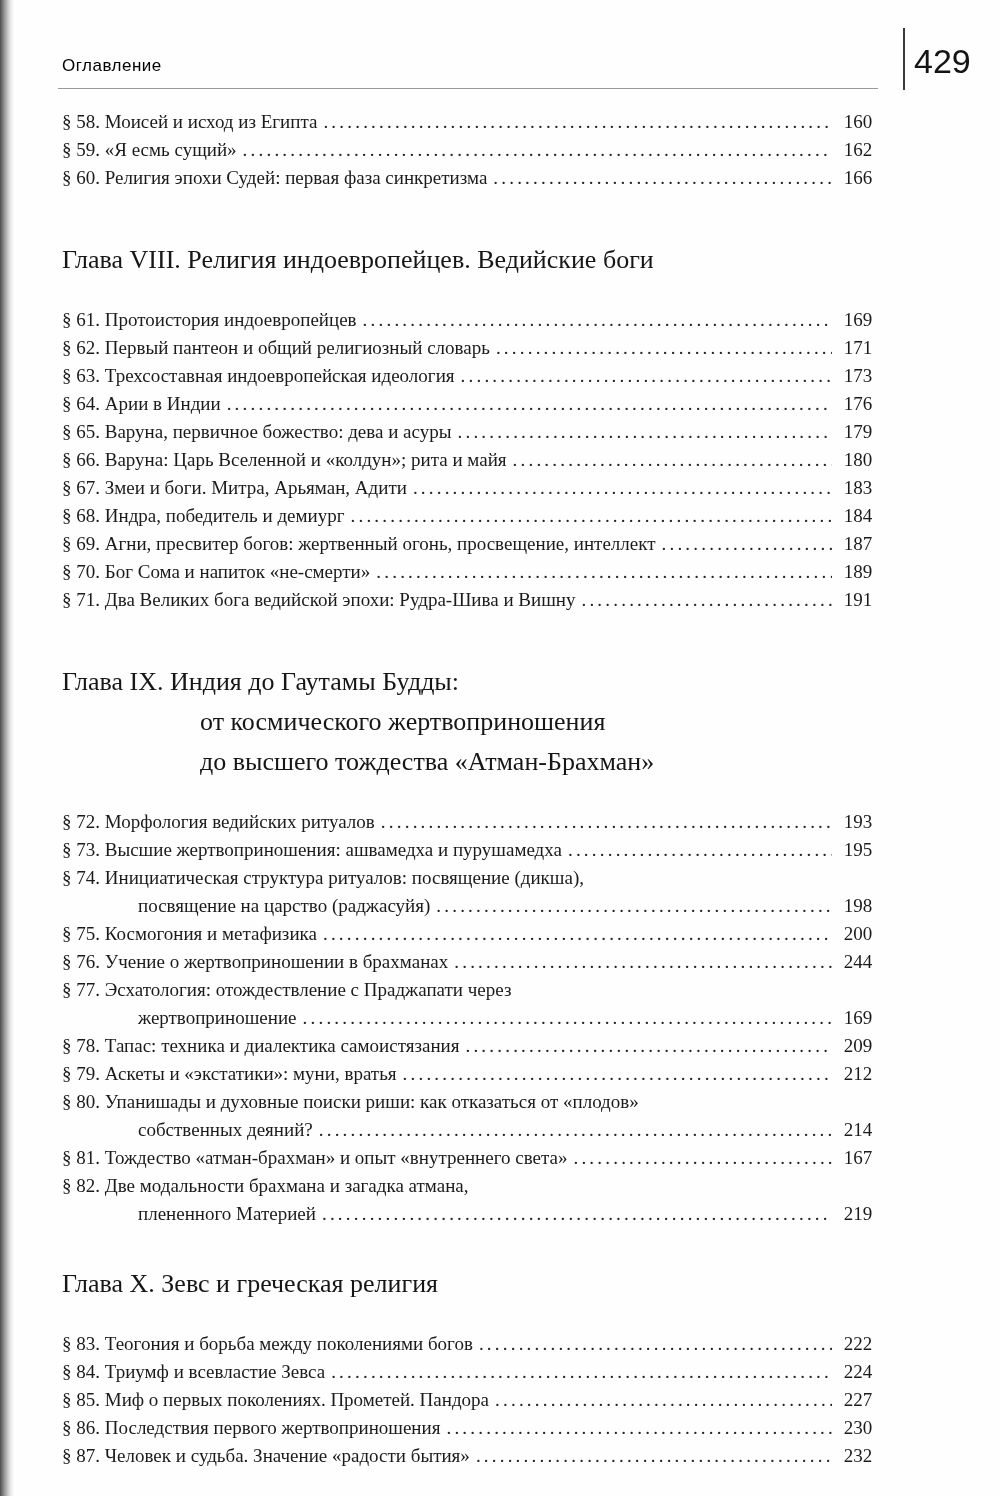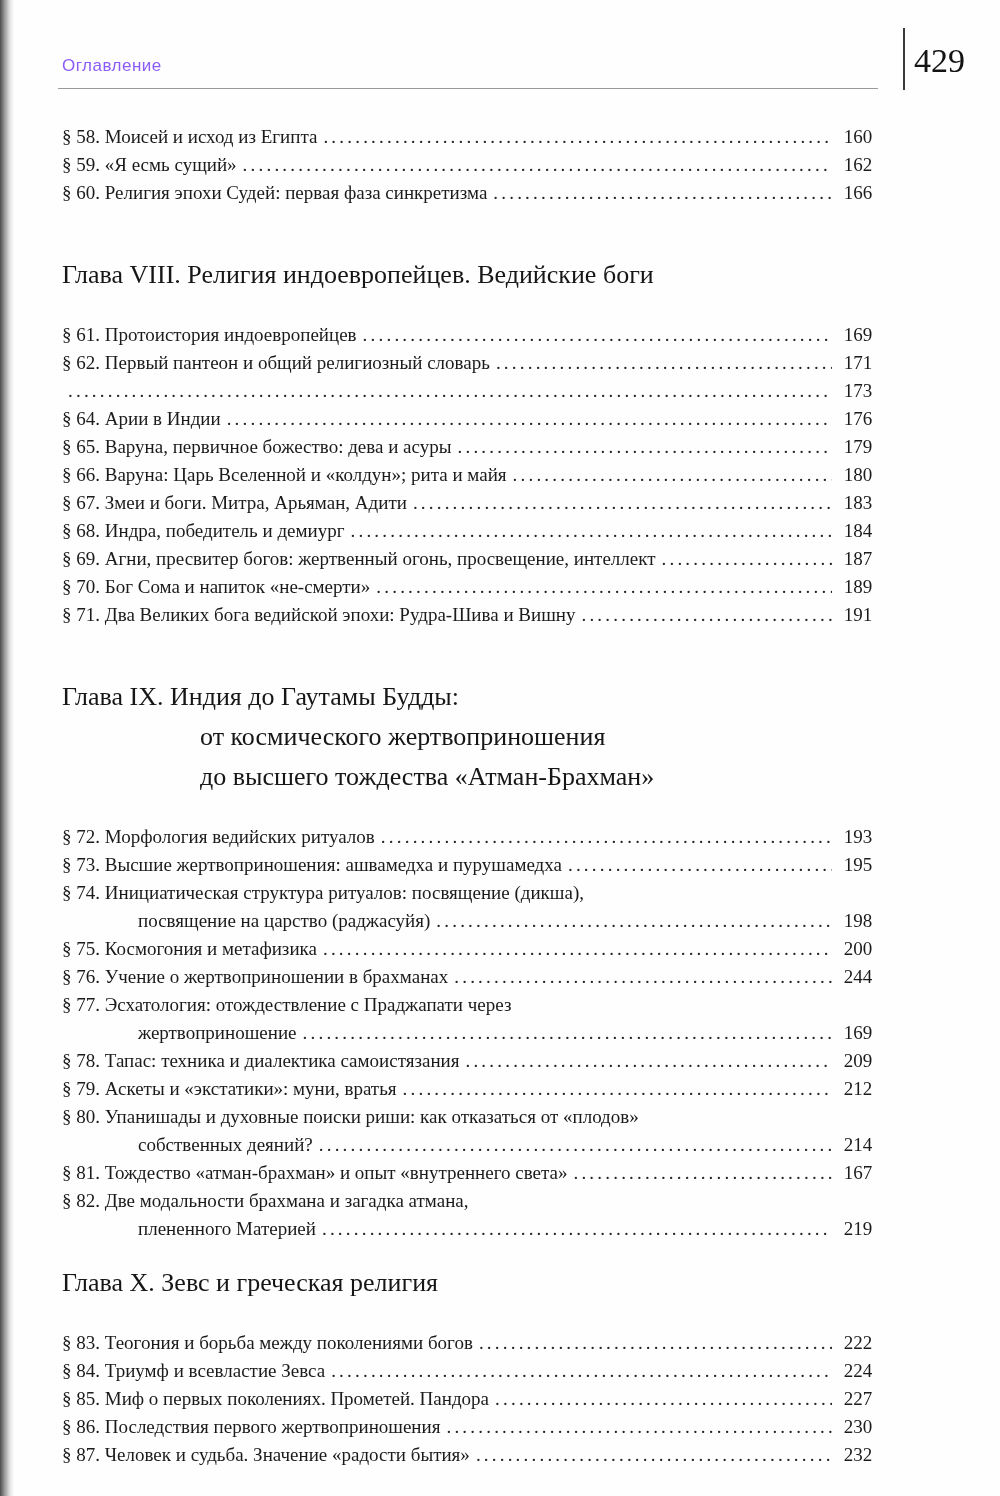--- a/index.html
+++ b/index.html
@@ -23,53 +23,53 @@
       width: 14px; height: 100%;
       background: linear-gradient(90deg, #2e2e2e 0%, #8d8d8d 35%, #dcdcdc 70%, rgba(255,255,255,0) 100%);
       opacity: 0.85;
     }
     
     .hdr-label {
       position: absolute;
       left: 62px; top: 56px;
       font-family: "Liberation Sans", sans-serif;
       font-size: 17px;
-      color: #8b5cf6;
+      color: #000000;
       letter-spacing: 0.5px;
     }
     .header-rule {
       position: absolute;
       left: 58px; top: 88px;
       width: 820px; height: 1px;
       background: #9a9a9a;
     }
     .vert-rule {
       position: absolute;
       left: 903px; top: 28px;
       width: 2px; height: 62px;
       background: #3a3a3a;
     }
     .page-num {
       position: absolute;
       left: 914px; top: 42px;
-      font-family: Liberation Serif, serif;
+      font-family: Liberation Sans, sans-serif;
       font-size: 34px;
       color: #141414;
     }
     
     .toc {
       position: absolute;
       left: 62px; top: 108px;
       width: 816px;
       font-size: 19px;
       line-height: 28px;
     }
     .block-entries { margin-bottom: 36px; }
-    .block-entries.gap-lg { margin-bottom: 48px; margin-top: 15px; }
-    .block-entries.gap-xl { margin-bottom: 20px; }
+    .block-entries.gap-lg { margin-bottom: 48px; }
+    .block-entries.gap-xl { margin-bottom: 36px; }
     .block-heading {
       font-size: 26px;
       line-height: 40px;
       margin-bottom: 26px;
       color: #161616;
     }
     .row {
       display: flex;
       align-items: baseline;
       line-height: 28px;
@@ -130,20 +130,21 @@
         <span class="t">§ 61. Протоистория индоевропейцев</span>
         <span class="dots">................................................................................................................................................................</span>
         <span class="pg">169</span>
       </div>
       <div class="row">
         <span class="t">§ 62. Первый пантеон и общий религиозный словарь</span>
         <span class="dots">................................................................................................................................................................</span>
         <span class="pg">171</span>
       </div>
       <div class="row">
+        <span class="t">§ 63. Трехсоставная индоевропейская идеология</span>
         <span class="dots">................................................................................................................................................................</span>
         <span class="pg">173</span>
       </div>
       <div class="row">
         <span class="t">§ 64. Арии в Индии</span>
         <span class="dots">................................................................................................................................................................</span>
         <span class="pg">176</span>
       </div>
       <div class="row">
         <span class="t">§ 65. Варуна, первичное божество: дева и асуры</span>

